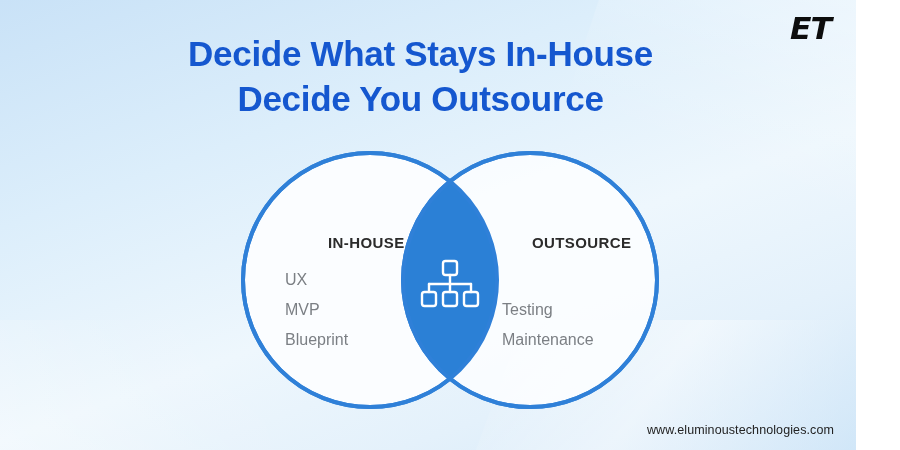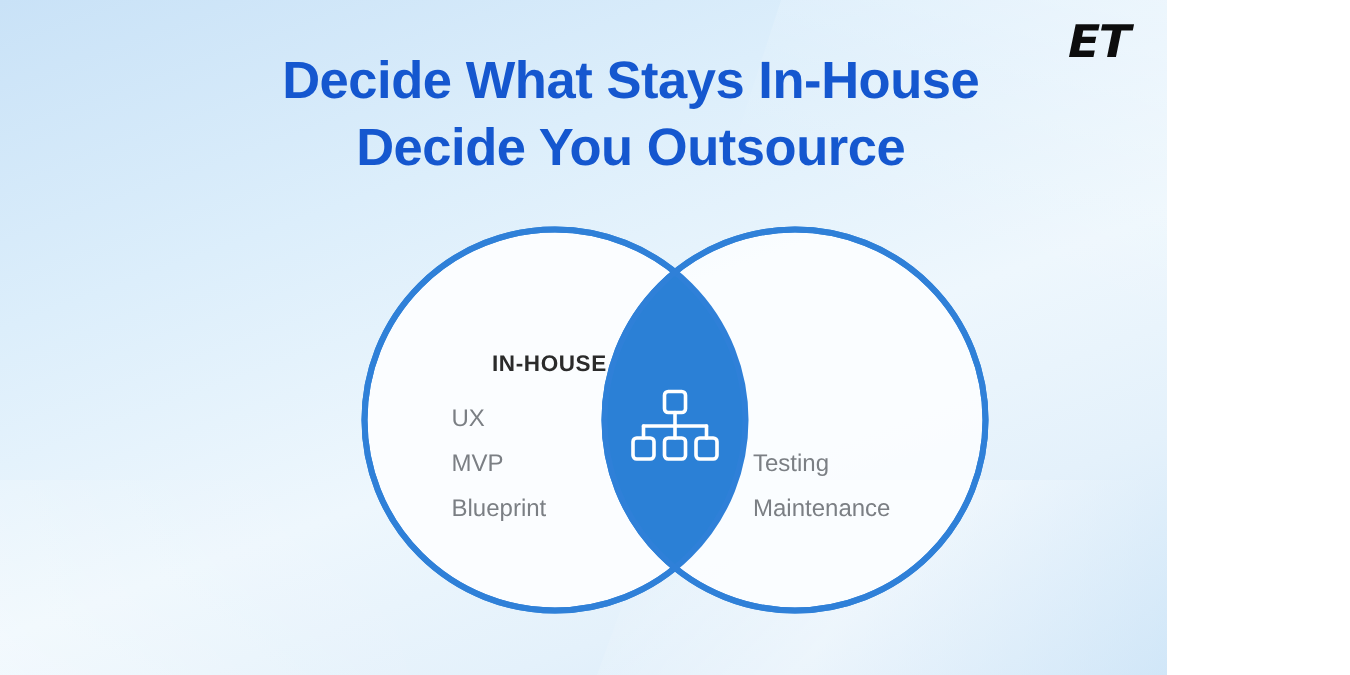--- a/index.html
+++ b/index.html
@@ -8,21 +8,21 @@
   }
   body {
     width: 900px;
     height: 450px;
     font-family: "Liberation Sans", sans-serif;
     overflow: hidden;
   }
 
   #canvas {
     position: relative;
-    width: 778px;
+    width: 856px;
     height: 450px;
     overflow: hidden;
     background: linear-gradient(160deg, #c9e2f7 0%, #dceefb 30%, #eef7fd 58%, #e4f1fb 78%, #d3e7f8 100%);
   }
 
   
   .diag-tr {
     position: absolute;
     top: -60px;
     right: -40px;
@@ -107,21 +107,21 @@
   .venn-item {
     position: absolute;
     font-size: 16px;
     color: #7b7f84;
     white-space: nowrap;
   }
 
   #lhs-label { left: 52px;  top: 88px; }
   #rhs-label { left: 256px; top: 88px; }
 
-  .col-left  { left: 65px; text-align: center; }
+  .col-left  { left: 49px; text-align: center; }
   .col-right { left: 266px; }
 
   .row-0 { top: 125px; }
   .row-1 { top: 155px; }
   .row-2 { top: 185px; }
 
   
   .footer-url {
     position: absolute;
     right: 22px;
@@ -173,23 +173,25 @@
         <line x1="193" y1="138" x2="193" y2="146"></line>
         <line x1="214" y1="138" x2="214" y2="146"></line>
         <line x1="235" y1="138" x2="235" y2="146"></line>
         <rect x="186" y="146" width="14" height="14" rx="2.5"></rect>
         <rect x="207" y="146" width="14" height="14" rx="2.5"></rect>
         <rect x="228" y="146" width="14" height="14" rx="2.5"></rect>
       </g>
     </svg>
 
     <div id="lhs-label" class="venn-label">IN-HOUSE</div>
+    <div id="rhs-label" class="venn-label">OUTSOURCE</div>
 
     <div class="venn-item col-left row-0">UX</div>
     <div class="venn-item col-left row-1">MVP</div>
     <div class="venn-item col-left row-2">Blueprint</div>
 
     <div class="venn-item col-right row-1">Testing</div>
     <div class="venn-item col-right row-2">Maintenance</div>
   </div>
 
+  <div class="footer-url">www.eluminoustechnologies.com</div>
 
 </div>
 
 </body></html>

